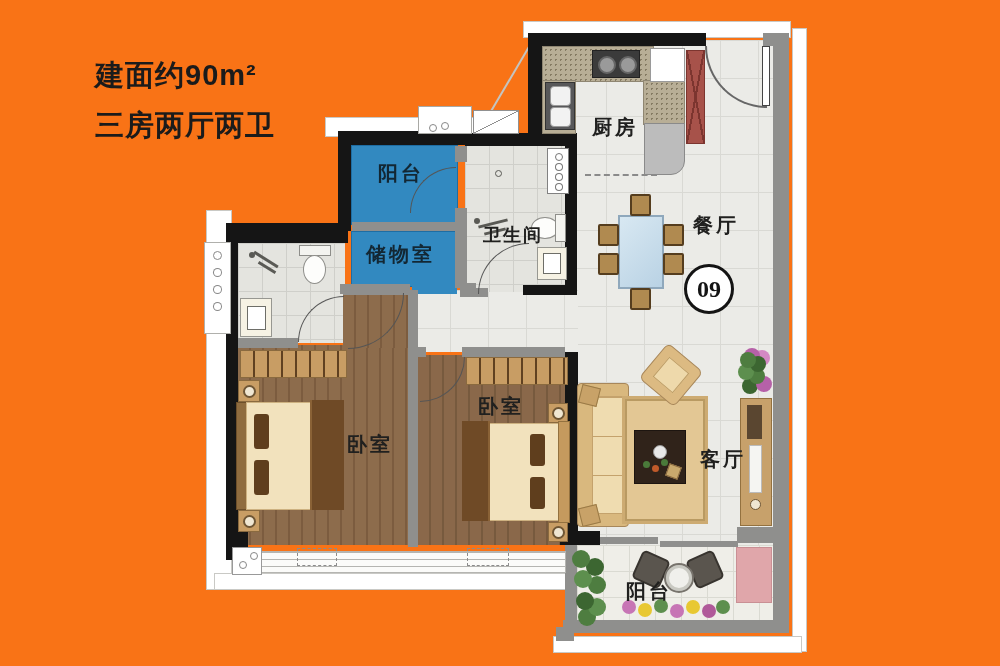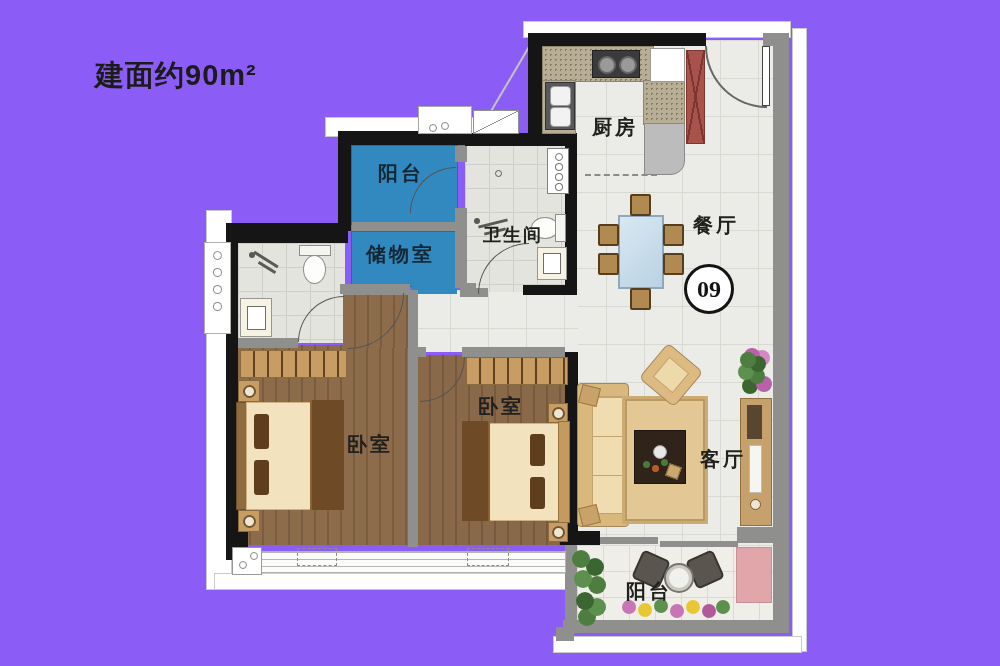--- a/index.html
+++ b/index.html
@@ -1,16 +1,16 @@
 <!DOCTYPE html>
 <html><head>
 <meta charset="utf-8">
 <style>
   html,body{margin:0;padding:0;background:#fff;}
-  #stage{position:relative;width:1000px;height:666px;background:#8b5cf6;overflow:hidden;
+  #stage{position:relative;width:1000px;height:666px;background:#f97316;overflow:hidden;
          font-family:"Liberation Sans",sans-serif;}
   .abs{position:absolute;}
   
   .wb{position:absolute;background:#151515;}
   .wg{position:absolute;background:#8f8f8d;}
   
   .tile{position:absolute;background-color:#ebebe7;
         background-image:linear-gradient(#d9d9d4 1px,transparent 1px),
                          linear-gradient(90deg,#d9d9d4 1px,transparent 1px);
         background-size:38px 38px;}
@@ -51,20 +51,21 @@
   .winband{position:absolute;background:#fbfbf9;border:1px solid #b5b5b1;
         background-image:linear-gradient(#b5b5b1 1px,transparent 1px);background-size:100% 7px;}
   .circ{position:absolute;border-radius:50%;}
 </style>
 </head>
 <body>
 
 <div id="stage">
 
   <div class="title" style="top:56px;">建面约90m²</div>
+  <div class="title" style="top:106px;">三房两厅两卫</div>
 
   <div class="outline" style="left:325px;top:117px;width:158px;height:18px;"></div>
   <div class="outline" style="left:206px;top:210px;width:24px;height:378px;"></div>
   <div class="outline" style="left:214px;top:573px;width:358px;height:15px;"></div>
   <div class="outline" style="left:523px;top:21px;width:266px;height:15px;"></div>
   <div class="outline" style="left:792px;top:28px;width:13px;height:622px;"></div>
   <div class="outline" style="left:553px;top:636px;width:247px;height:15px;"></div>
   <div class="abs" style="left:533px;top:38px;width:2px;height:110px;background:#c4c4c0;transform:rotate(30.5deg);transform-origin:top left;"></div>
 
   <div class="tile" style="left:530px;top:40px;width:245px;height:505px;"></div>

